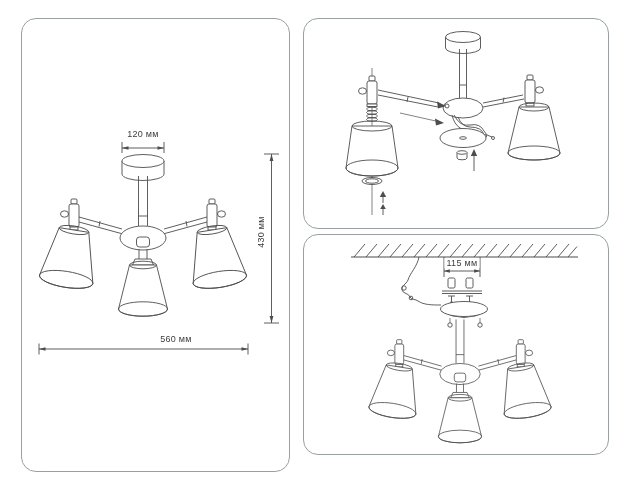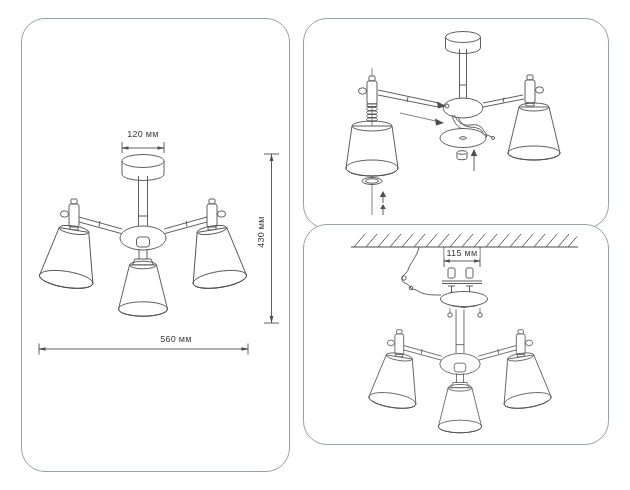--- a/index.html
+++ b/index.html
@@ -2,25 +2,25 @@
 <html><head>
 <meta charset="utf-8">
 <style>
   html,body{margin:0;padding:0;}
   body{
     width:630px;height:490px;position:relative;background:#ffffff;
     font-family:"Liberation Sans", sans-serif;overflow:hidden;
   }
   .panel{
     position:absolute;background:#ffffff;
-    border:1px solid #9aa0a2;border-radius:24px;box-sizing:border-box;
+    border:1px solid #9aa0a2;border-radius:15px;box-sizing:border-box;
   }
   #panel-front{left:21px;top:18px;width:269px;height:454px;}
   #panel-assembly{left:303px;top:18px;width:306px;height:211px;}
-  #panel-install{left:303px;top:224px;width:306px;height:221px;}
+  #panel-install{left:303px;top:234px;width:306px;height:221px;}
   .panel svg{position:absolute;left:0;top:0;}
   .dim-label{
     position:absolute;font-size:9px;color:#3d3d3d;letter-spacing:.3px;
     white-space:nowrap;transform:translate(-50%,-50%);background:#fff;padding:0 2px;
   }
   .dim-label.vert{transform:translate(-50%,-50%) rotate(-90deg);}
   .lineart{stroke:#4d4d4d;stroke-width:.9;fill:none;}
   .fillwhite{fill:#ffffff;}
   .arrowhead{fill:#4d4d4d;stroke:none;}
   .thin{stroke-width:.7;}

